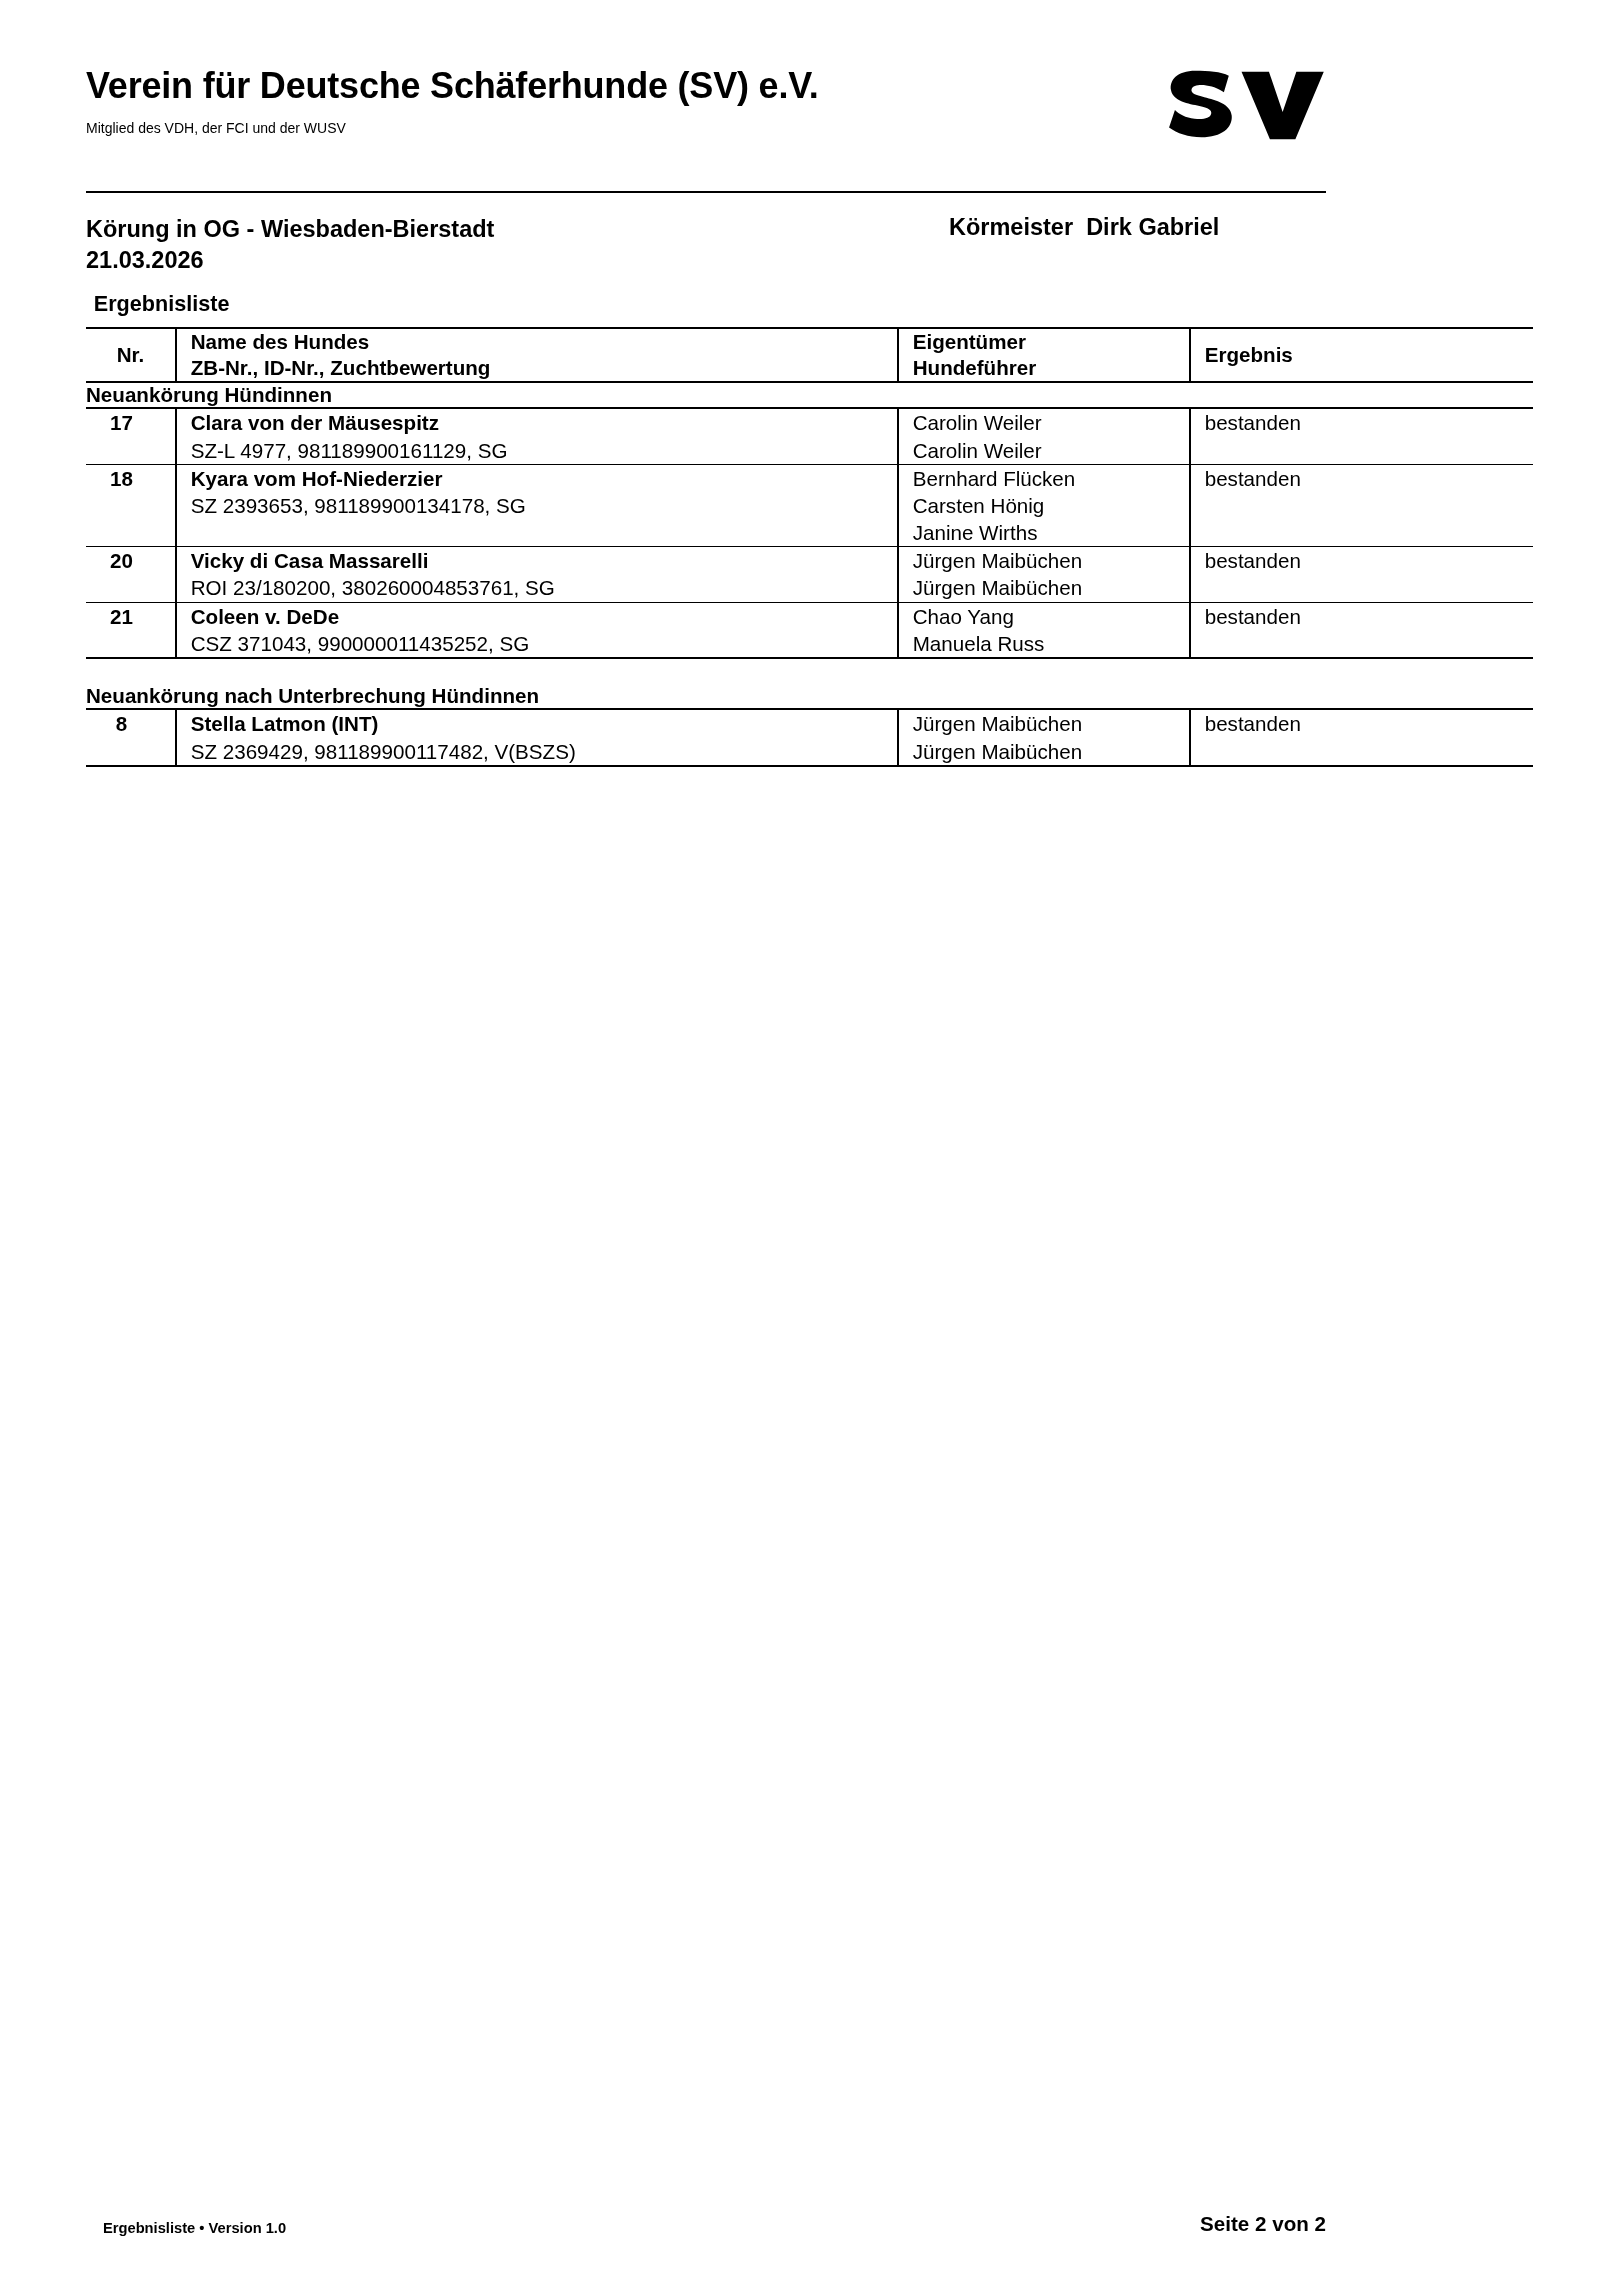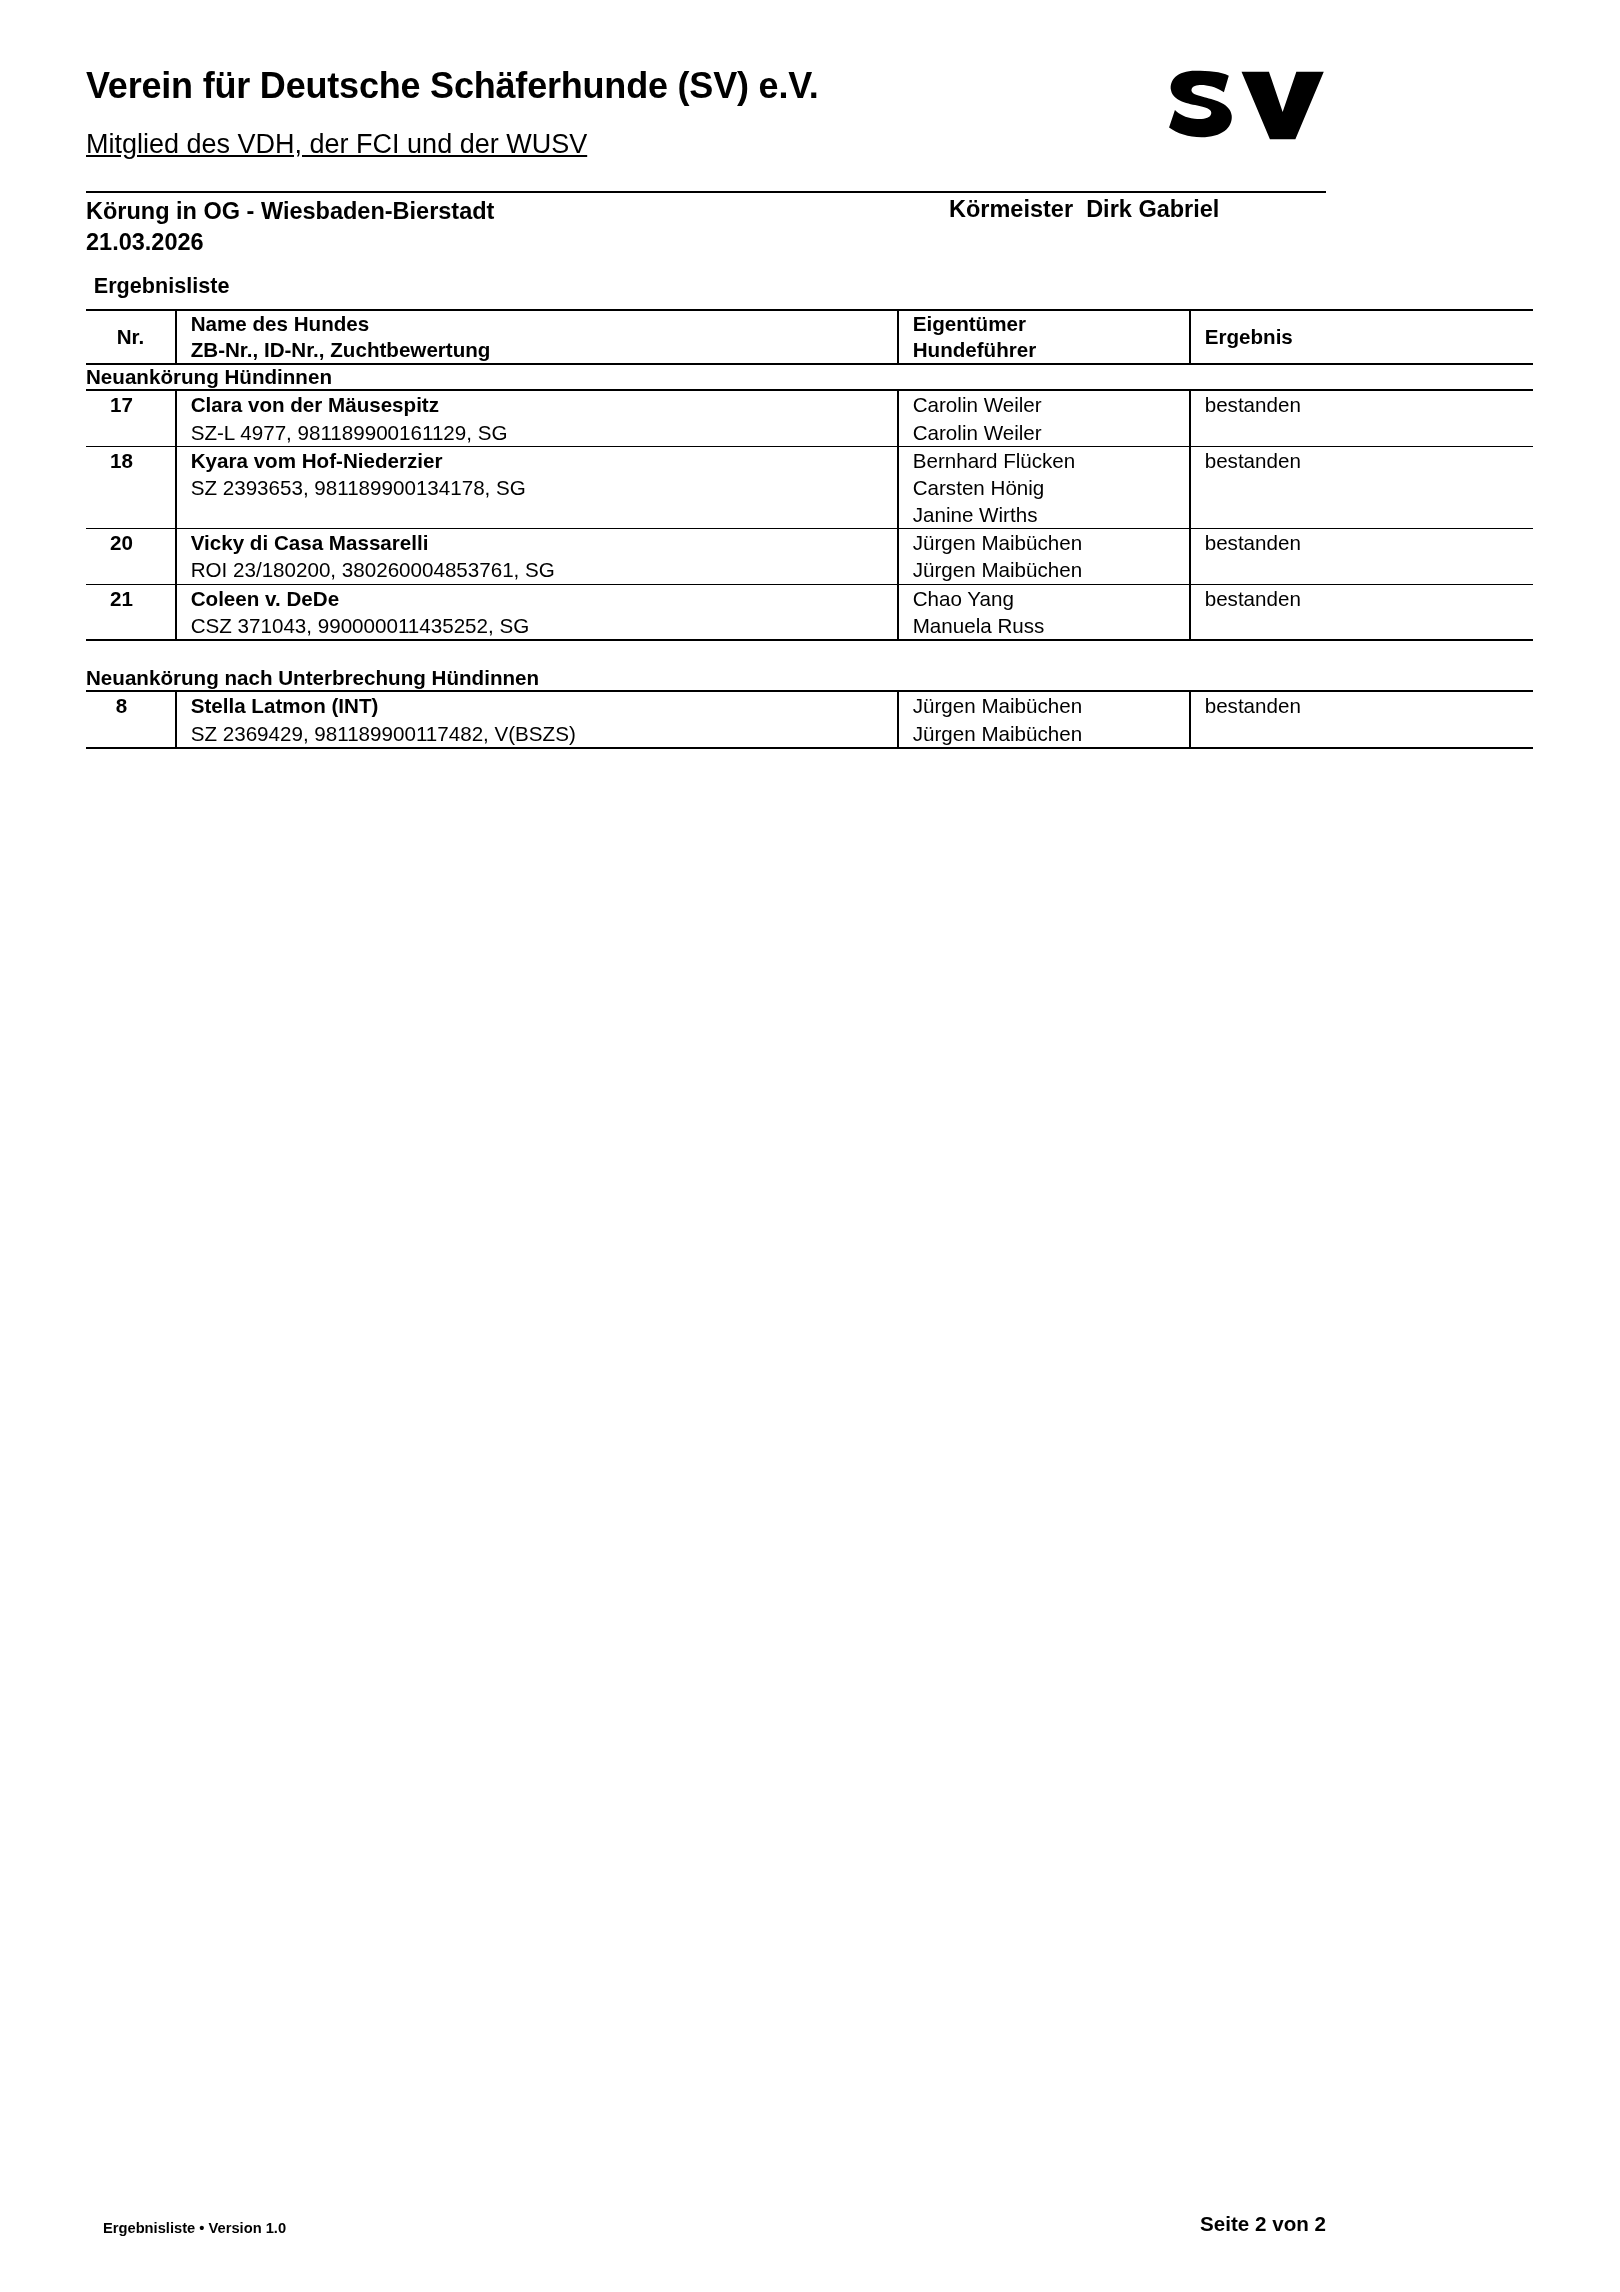--- a/index.html
+++ b/index.html
@@ -31,43 +31,42 @@
   }
   .org-title {
     font-size: 36px;
     font-weight: bold;
     letter-spacing: -0.2px;
     margin: 0;
     padding-top: 5.9px;
     line-height: 1.15;
   }
   .org-sub {
-    font-size: 27px;
-    margin: 22px 0 0 0;
+    font-size: 14px;
+    margin: 14px 0 0 0;
     line-height: 1.2;
-    text-decoration: underline;
   }
   .logo {
     position: absolute;
     right: 0;
     top: 0;
     width: 167px;
     height: 94px;
   }
   .logo svg { display: block; }
 
   .header-rule {
     border: 0;
     border-top: 2.5px solid #000;
     margin: 13.7px 0 0 0;
   }
 
   
   .meta {
-    margin-top: 3px;
+    margin-top: 21px;
     position: relative;
   }
   .meta-left {
     display: inline-block;
     font-size: 23.5px;
     font-weight: bold;
     line-height: 1.35;
   }
   .meta-right {
     position: absolute;

